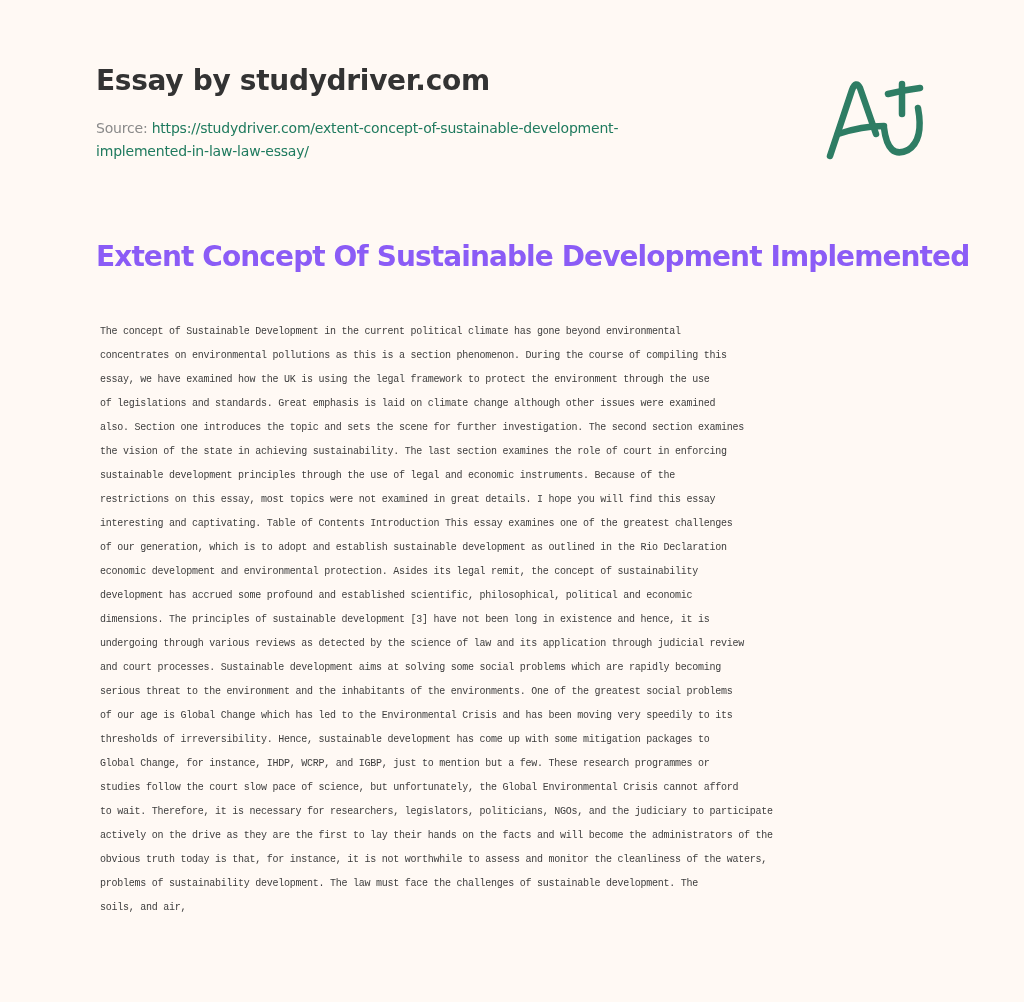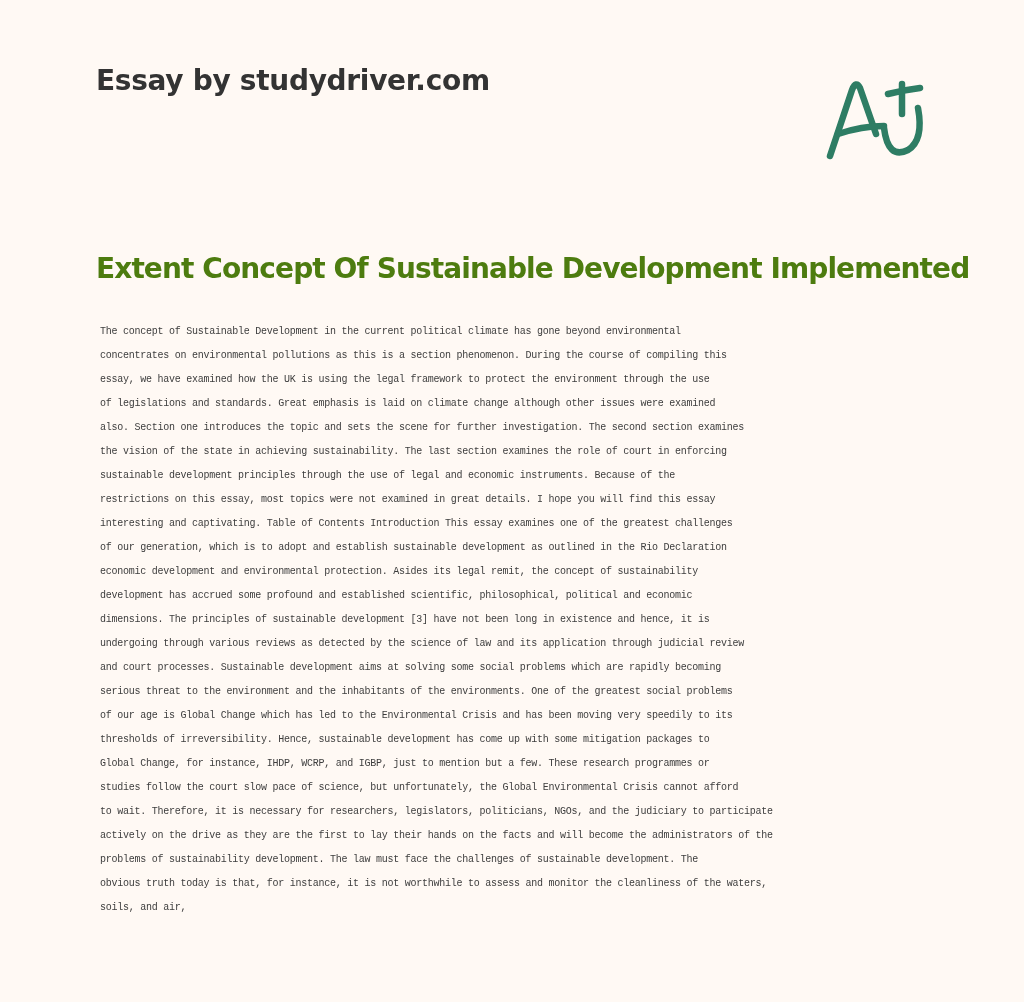--- a/index.html
+++ b/index.html
@@ -42,27 +42,27 @@
     .logo {
       position: absolute;
       left: 822px;
       top: 38px;
       width: 120px;
       height: 130px;
     }
     .title {
       position: absolute;
       left: 96px;
-      top: 252px;
+      top: 240px;
       width: 860px;
       margin: 0;
       font-family: "DejaVu Sans", sans-serif;
       font-weight: bold;
       font-size: 28px;
-      color: #4d7c0f;
+      color: #8b5cf6;
       letter-spacing: -0.9px;
       white-space: nowrap;
     }
     .body-text {
       position: absolute;
       left: 96px;
       top: 316px;
       width: 840px;
       margin: 4px;
       font-family: Liberation Mono, monospace;
@@ -74,20 +74,23 @@
     .body-text .line {
       display: block;
       white-space: nowrap;
     }
   </style>
 </head>
 <body>
 
 <div class="header">
   <h2 class="site-title">Essay by studydriver.com</h2>
+  <div class="source">
+    <span>Source: </span><a><span>https://studydriver.com/extent-concept-of-sustainable-development-</span><br><span>implemented-in-law-law-essay/</span></a>
+  </div>
 </div>
 
 <div class="logo">
   <svg width="120" height="130" viewBox="0 0 120 130" xmlns="http://www.w3.org/2000/svg">
     <g fill="none" stroke="#2e7d64" stroke-width="6.5" stroke-linecap="round" stroke-linejoin="round">
 
       <path d="M8 118 L30 52 Q34 42 38 50 L54 96"></path>
 
       <path d="M16 96 Q40 88 62 88"></path>
 
@@ -118,16 +121,16 @@
   <span class="line">dimensions. The principles of sustainable development [3] have not been long in existence and hence, it is</span>
   <span class="line">undergoing through various reviews as detected by the science of law and its application through judicial review</span>
   <span class="line">and court processes. Sustainable development aims at solving some social problems which are rapidly becoming</span>
   <span class="line">serious threat to the environment and the inhabitants of the environments. One of the greatest social problems</span>
   <span class="line">of our age is Global Change which has led to the Environmental Crisis and has been moving very speedily to its</span>
   <span class="line">thresholds of irreversibility. Hence, sustainable development has come up with some mitigation packages to</span>
   <span class="line">Global Change, for instance, IHDP, WCRP, and IGBP, just to mention but a few. These research programmes or</span>
   <span class="line">studies follow the court slow pace of science, but unfortunately, the Global Environmental Crisis cannot afford</span>
   <span class="line">to wait. Therefore, it is necessary for researchers, legislators, politicians, NGOs, and the judiciary to participate</span>
   <span class="line">actively on the drive as they are the first to lay their hands on the facts and will become the administrators of the</span>
+  <span class="line">obvious truth today is that, for instance, it is not worthwhile to assess and monitor the cleanliness of the waters,</span>
   <span class="line">problems of sustainability development. The law must face the challenges of sustainable development. The</span>
-  <span class="line">obvious truth today is that, for instance, it is not worthwhile to assess and monitor the cleanliness of the waters,</span>
   <span class="line">soils, and air,</span>
 </div>
 
 </body></html>

